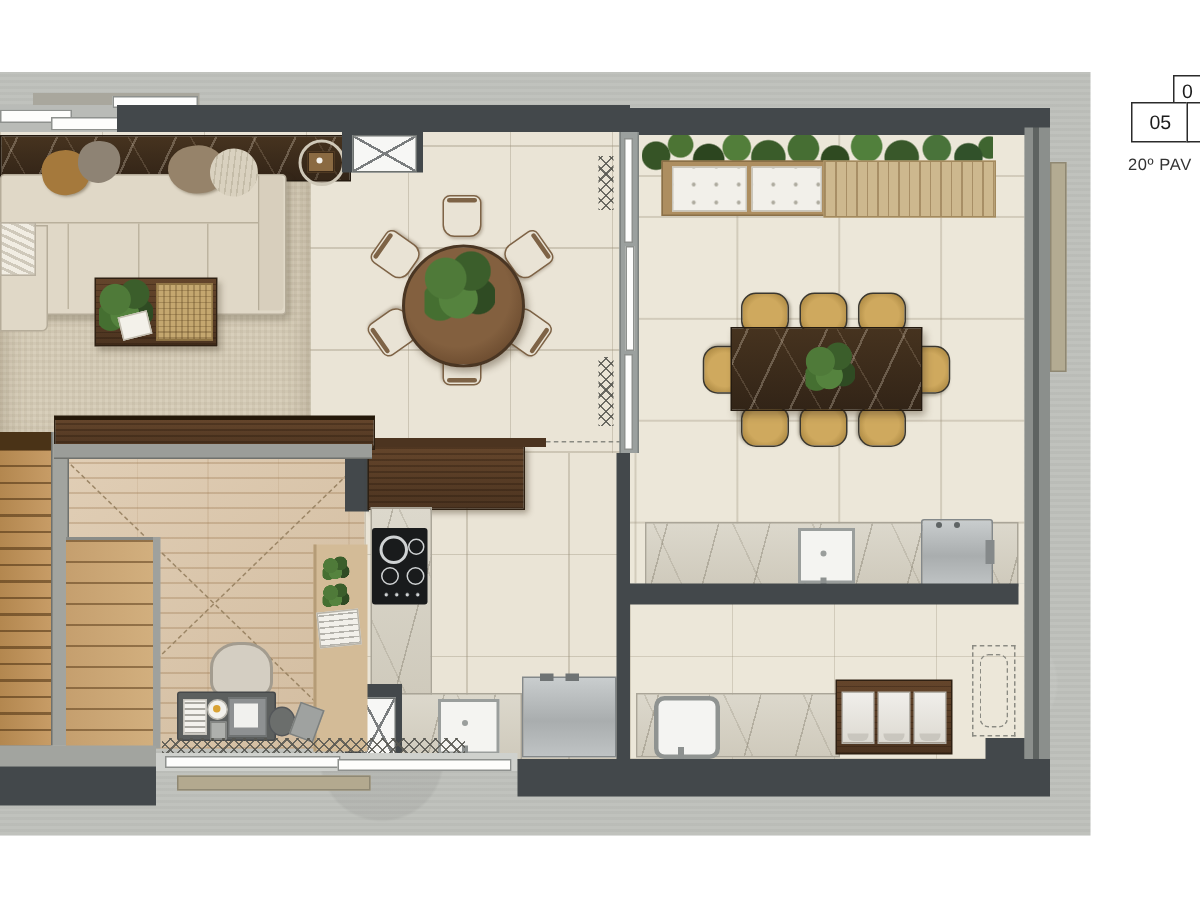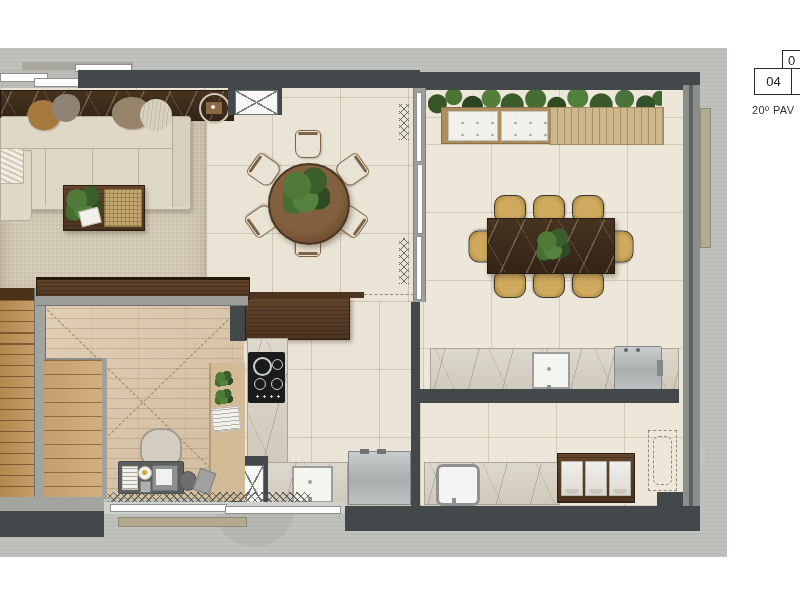--- a/index.html
+++ b/index.html
@@ -276,18 +276,18 @@
   <div class="abs wall-light" style="left:0;top:499px;width:104px;height:12px;"></div>
   <div class="abs wall" style="left:0;top:511px;width:104px;height:26px;"></div>
   <div class="abs wall" style="left:345px;top:506px;width:355px;height:25px;"></div>
   <div class="abs wall" style="left:657px;top:492px;width:26px;height:14px;"></div>
   <div class="abs" style="left:118px;top:517px;width:127px;height:8px;background:#b3a98f;border:1px solid #8f8873;"></div>
 
   <div class="abs keybox" style="left:782px;top:50px;width:40px;height:18px;justify-content:flex-start;padding-left:5px;">
     <span>0</span>
   </div>
   <div class="abs keybox" style="left:754px;top:68px;width:37px;height:25px;">
-    <span>04</span>
+    <span>05</span>
   </div>
   <div class="abs keybox" style="left:791px;top:68px;width:40px;height:25px;"></div>
   <div class="abs keylabel" style="left:752px;top:104px;">20º PAV</div>
 
 </div>
 
 </body></html>

